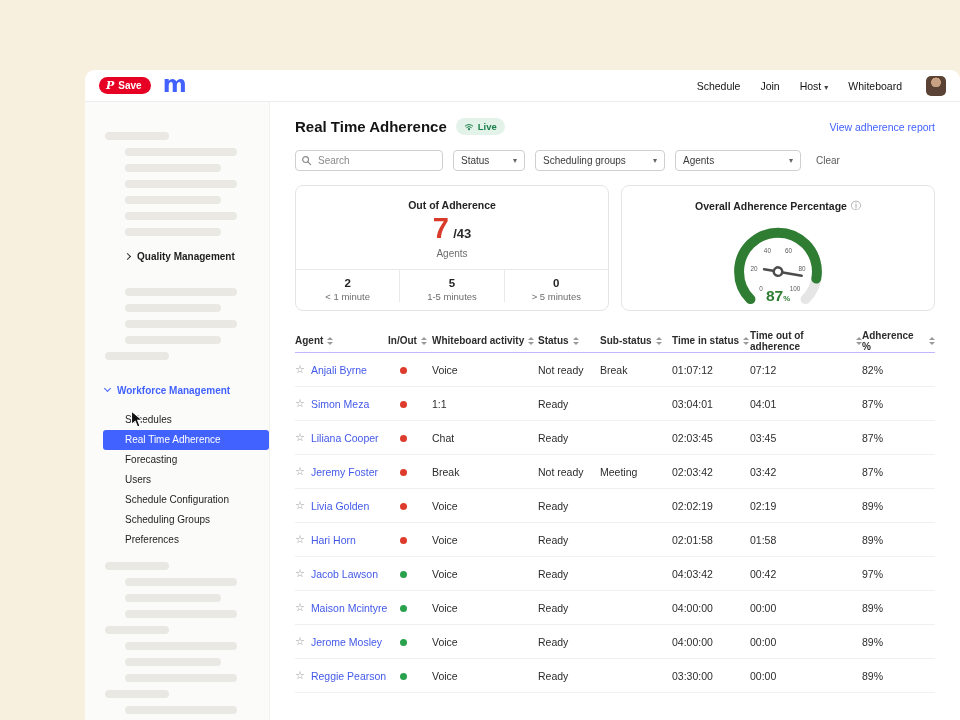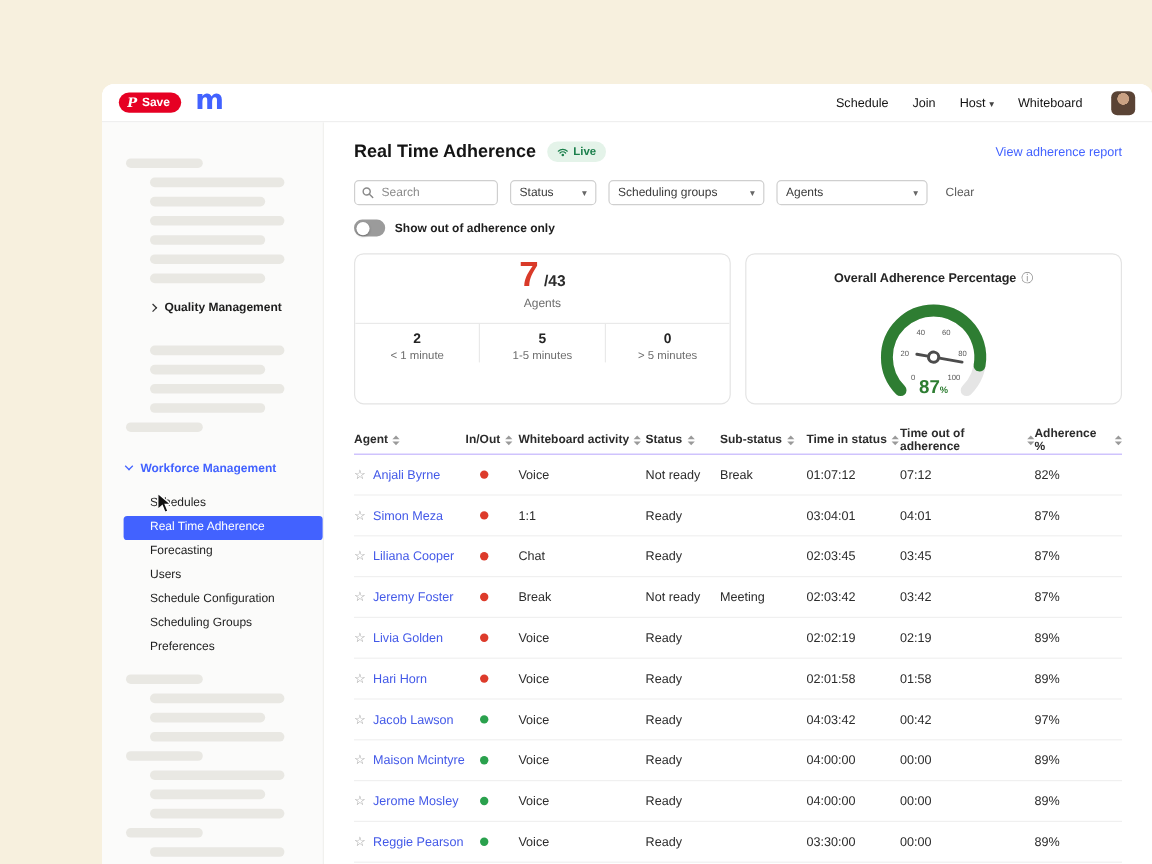--- a/index.html
+++ b/index.html
@@ -51,21 +51,21 @@
   
   .main { flex:1; background:#fff; overflow:hidden; }
   .title-row { display:flex; align-items:center; justify-content:space-between; margin:16px 25px 0; }
   .title-left { display:flex; align-items:center; gap:9px; }
   h1 { font-size:15px; font-weight:700; color:#141414; }
   .live { display:inline-flex; align-items:center; gap:4px; background:#e4f3e9; color:#1a7f4b;
           font-size:9.5px; font-weight:600; border-radius:10px; padding:3px 8px; }
   .report-link { font-size:10.5px; font-weight:500; color:#4262ff; text-decoration:none; cursor:pointer; }
 
   .filter-row { display:flex; align-items:center; gap:10px; margin:15px 25px 0; }
-  .search-box { position:relative; width:120px; height:21px; }
+  .search-box { position:relative; width:148px; height:21px; }
   .search-box input { width:100%; height:100%; border:1px solid #cfcfcf; border-radius:4px;
                       font-family:inherit; font-size:10px; color:#333; padding:0 6px 0 22px; outline:none; }
   .search-box input::placeholder { color:#8a8a8a; }
   .search-box svg { position:absolute; left:6px; top:5px; }
   .select { display:flex; align-items:center; justify-content:space-between; height:21px;
             border:1px solid #cfcfcf; border-radius:4px; padding:0 7px; font-size:10px; color:#3a3a3a; cursor:pointer; background:#fff; }
   .select .caret { color:#666; font-size:8px; margin-left:6px; }
   .sel-status { width:72px; } .sel-groups { width:130px; } .sel-agents { width:126px; }
   .clear-btn { font-size:10px; color:#5a5a5a; cursor:pointer; margin-left:5px; }
 
@@ -228,30 +228,27 @@
             <span>Scheduling groups</span>
             <span class="caret">▾</span>
           </div>
           <div class="select sel-agents">
             <span>Agents</span>
             <span class="caret">▾</span>
           </div>
           <span class="clear-btn">Clear</span>
         </div>
 
-        <div class="toggle-row">
-          <span class="toggle">
-              <span class="knob"></span>
-            </span>
-          <span class="toggle-label">Show out of adherence only</span>
-        </div>
 
         <div class="cards-row">
 
           <div class="card">
+            <div class="card-title">
+              <span>Out of Adherence</span>
+            </div>
             <div class="ooa-value">
               <span class="big-red">7</span>
               <span class="of-total">/43</span>
             </div>
             <div class="ooa-unit">Agents</div>
             <div class="ooa-stats">
               <div class="stat">
                 <div class="stat-count">2</div>
                 <div class="stat-label">&lt; 1 minute</div>
               </div>

